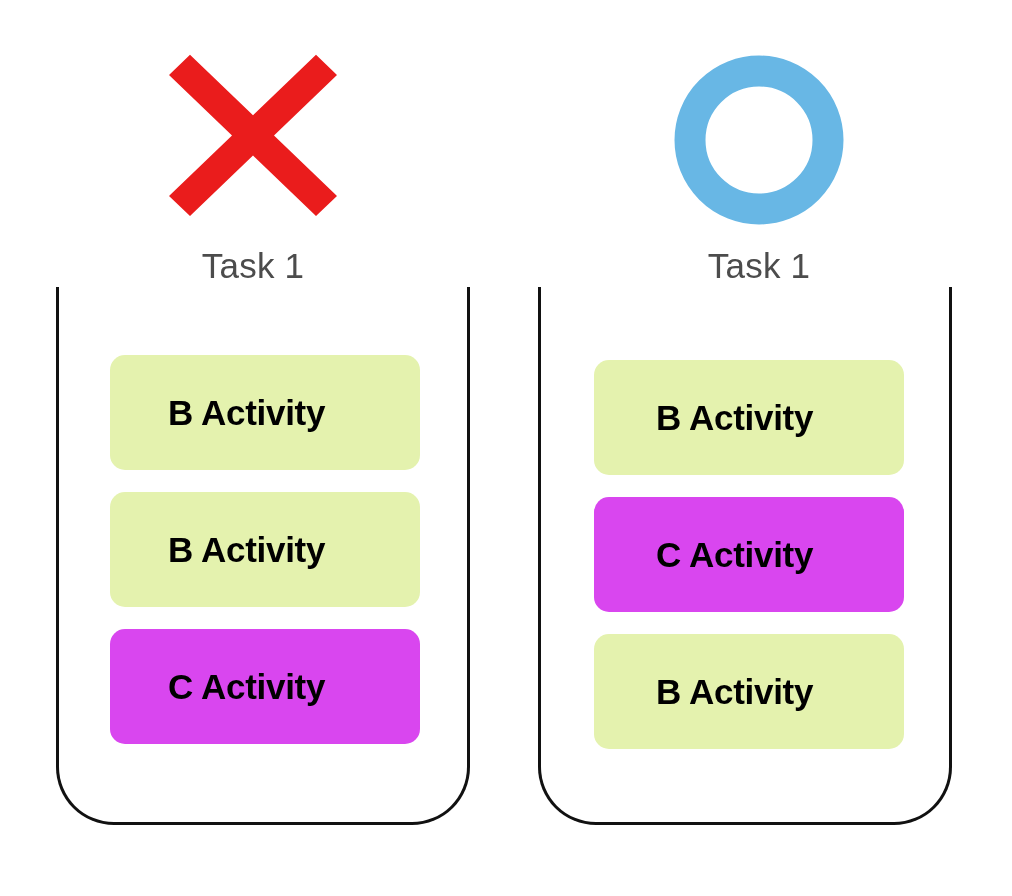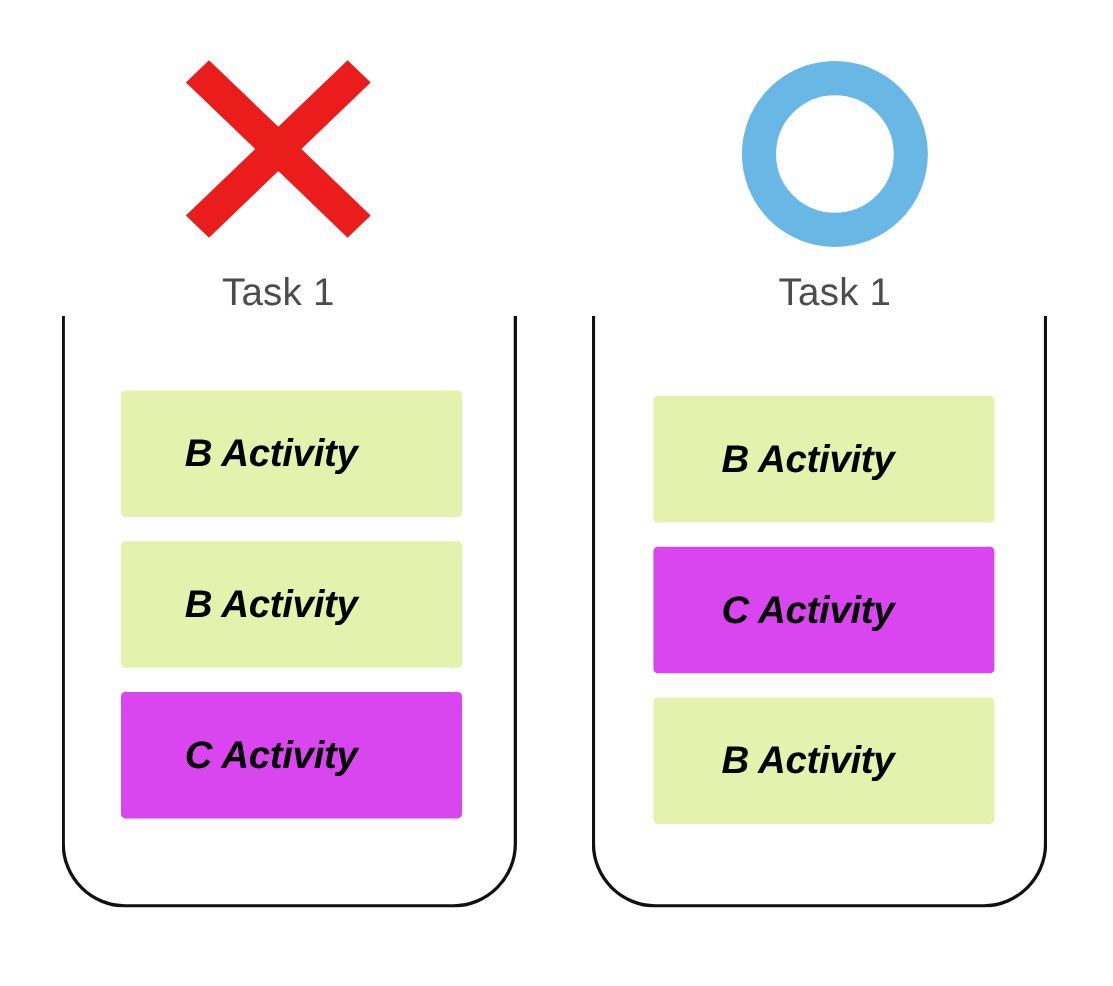--- a/index.html
+++ b/index.html
@@ -81,30 +81,29 @@
     display: flex;
     flex-direction: column;
     gap: 22px;
   }
   .column-left  .card-list { left: 110px; width: 310px; }
   .column-right .card-list { left: 88px;  width: 310px; top: 360px; }
 
   .activity-card {
     box-sizing: border-box;
     height: 115px;
-    border-radius: 4px;
+    border-radius: 15px;
     display: flex;
     align-items: center;
     padding-left: 58px;
     font-size: 35px;
     font-weight: 700;
     color: #000000;
     letter-spacing: -0.3px;
     white-space: nowrap;
-    font-style: italic;
   }
   .column-right .activity-card { padding-left: 62px; }
 
   .activity-card.tone-green  { background: #e4f2ae; }
   .activity-card.tone-orange { background: #d946ef; }
 </style>
 </head>
 <body>
 
 <div class="stage">

